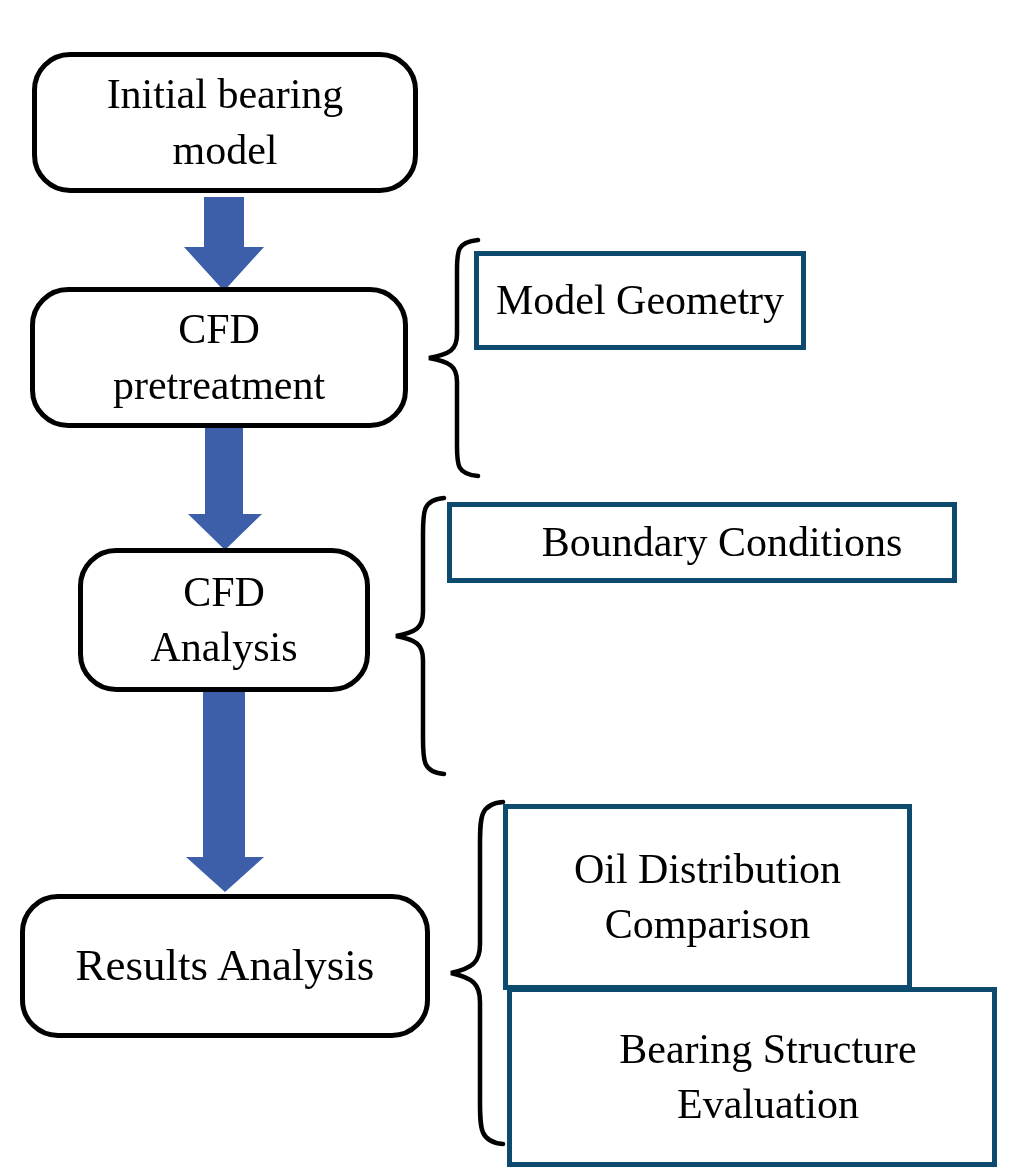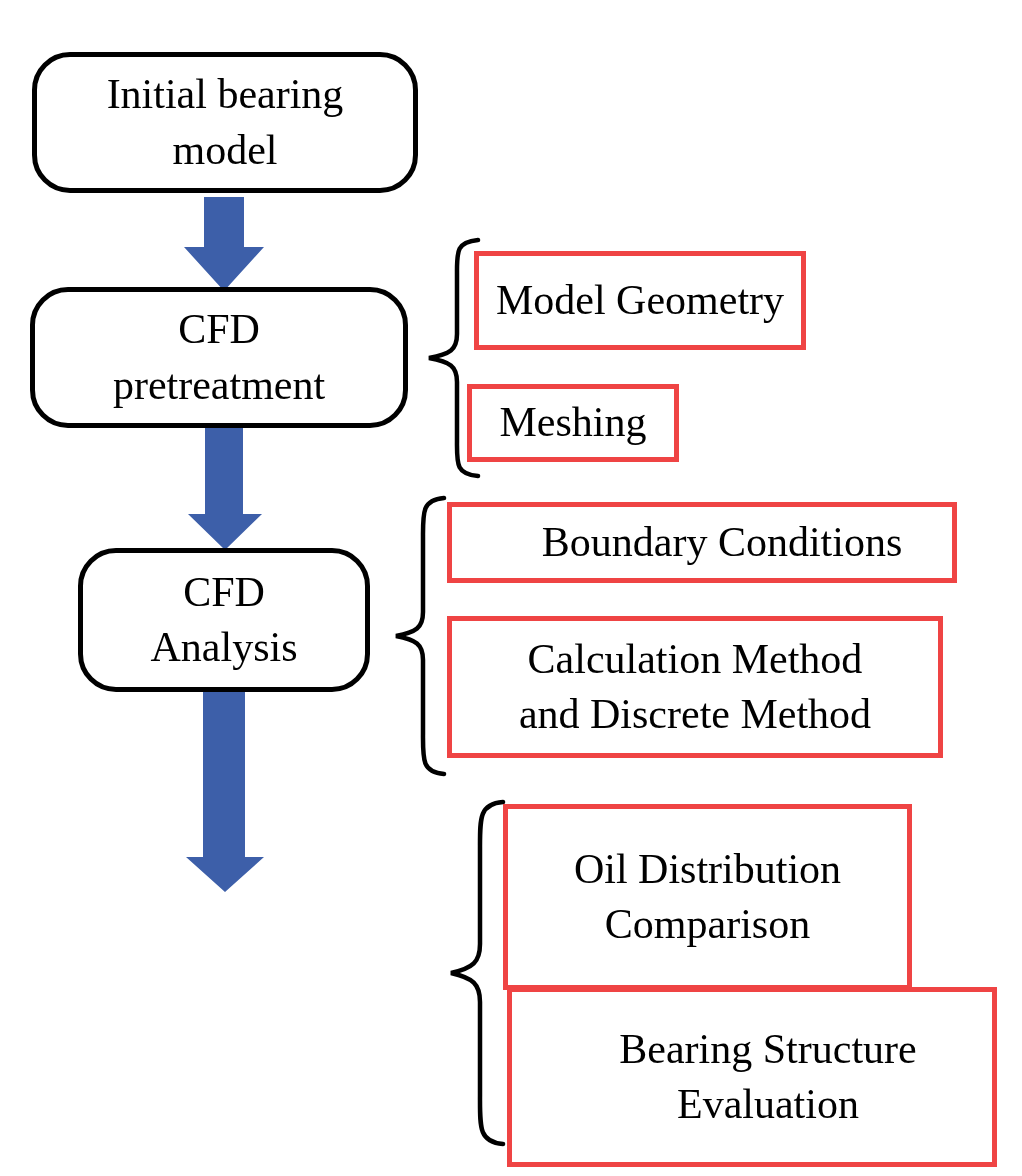--- a/index.html
+++ b/index.html
@@ -20,21 +20,21 @@
   .flow-node {
     border: 5px solid #000000;
     border-radius: 38px;
     background: #ffffff;
     display: flex;
     align-items: center;
     justify-content: center;
     text-align: center;
   }
   .detail-box {
-    border: 5px solid #ef4444;
+    border: 5px solid #0c4a6e;
     background: #ffffff;
     display: flex;
     align-items: center;
     justify-content: center;
     text-align: center;
   }
   .node-label, .detail-label {
     white-space: pre-line;
     font-size: 42px;
     line-height: 1.32;
@@ -87,50 +87,46 @@
   </div>
 
   <svg class="abs" id="brace-1" viewBox="0 0 58 244" preserveAspectRatio="none">
     <path class="brace-path" d="M 54,4 C 32,6 33,16 33,38 L 33,98 C 33,114 26,118 5,122 C 26,126 33,130 33,146 L 33,206 C 33,228 32,238 54,240"></path>
   </svg>
 
   <div class="abs detail-box" id="box-model-geometry">
     <span class="detail-label">Model Geometry</span>
   </div>
 
-  <div class="abs detail-box" id="box-meshing">
-    <span class="detail-label">Meshing</span>
-  </div>
 
   <svg class="abs" id="arrow-2" viewBox="0 0 74 122" preserveAspectRatio="none">
     <polygon points="17,0 55,0 55,86 74,86 37,122 0,86 17,86" fill="#3D5FA9"></polygon>
   </svg>
 
   <div class="abs flow-node" id="node-analysis">
     <span class="node-label">CFD
 Analysis</span>
   </div>
 
   <svg class="abs" id="brace-2" viewBox="0 0 56 284" preserveAspectRatio="none">
     <path class="brace-path" d="M 52,4 C 30,6 31,18 31,44 L 31,118 C 31,134 24,138 4,142 C 24,146 31,150 31,166 L 31,240 C 31,266 30,278 52,280"></path>
   </svg>
 
   <div class="abs detail-box" id="box-boundary">
     <span class="detail-label">Boundary Conditions</span>
   </div>
 
-  <div class="abs detail-box" id="box-calculation">
-    <span class="detail-label">Calculation Method
-and Discrete Method</span>
-  </div>
 
   <svg class="abs" id="arrow-3" viewBox="0 0 78 200" preserveAspectRatio="none">
     <polygon points="17,0 59,0 59,165 78,165 39,200 0,165 17,165" fill="#3D5FA9"></polygon>
   </svg>
 
+  <div class="abs flow-node" id="node-results">
+    <span class="node-label big-label">Results Analysis</span>
+  </div>
 
   <svg class="abs" id="brace-3" viewBox="0 0 62 350" preserveAspectRatio="none">
     <path class="brace-path" d="M 57,4 C 33,6 34,20 34,52 L 34,146 C 34,164 27,170 5,175 C 27,180 34,186 34,204 L 34,298 C 34,330 33,344 57,346"></path>
   </svg>
 
   <div class="abs detail-box" id="box-oil">
     <span class="detail-label">Oil Distribution
 Comparison</span>
   </div>
 

